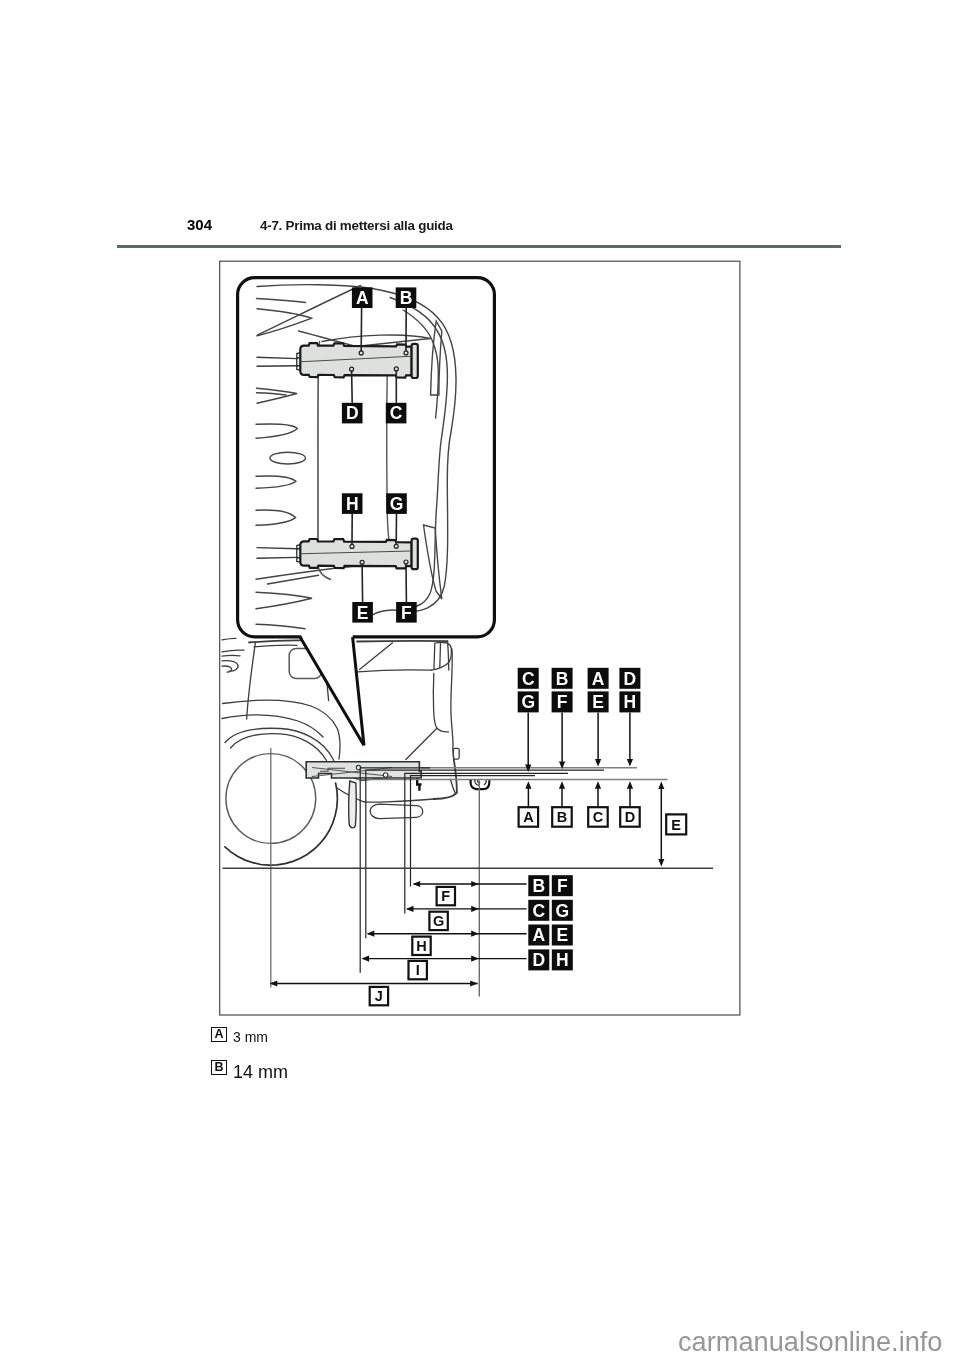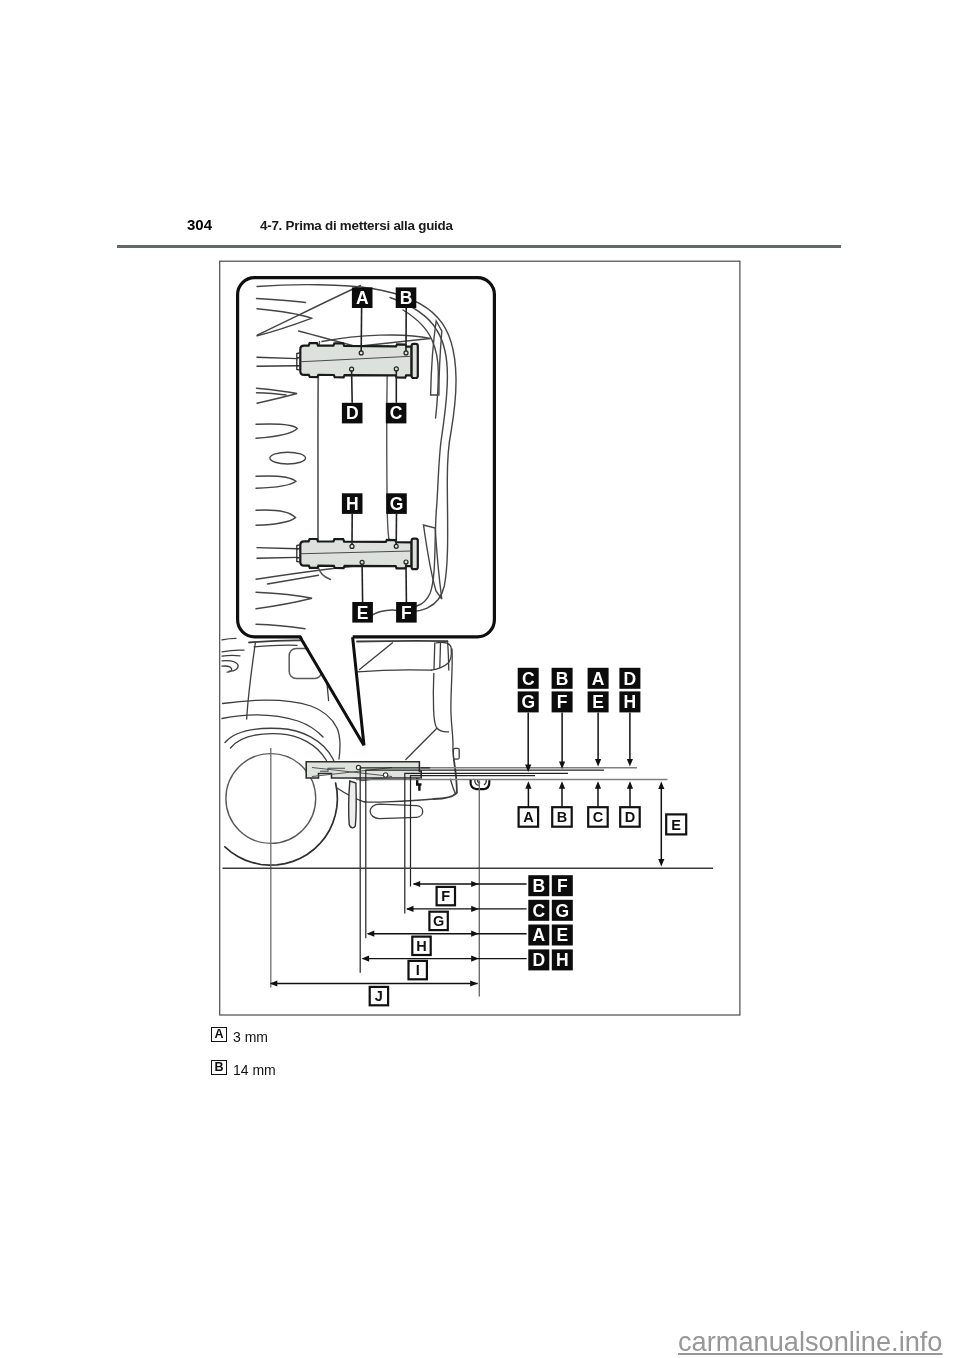--- a/index.html
+++ b/index.html
@@ -13,23 +13,23 @@
 <div class="abs" style="left:260px;top:219.4px;font-size:13.4px;font-weight:bold;color:#1a1a1a;line-height:1;letter-spacing:-0.25px;">4-7. Prima di mettersi alla guida</div>
 
 <div class="abs" style="left:117px;top:245.3px;width:724px;height:2.6px;background:#5c6b66;"></div>
 
 <div class="abs" style="left:210.9px;top:1026.9px;width:14.2px;height:13.4px;border:1.5px solid #111;font-size:12.5px;font-weight:bold;color:#111;text-align:center;line-height:13.4px;">A</div>
 
 <div class="abs" style="left:233px;top:1029.8px;font-size:14px;color:#111;line-height:1;">3 mm</div>
 
 <div class="abs" style="left:210.9px;top:1060.0px;width:14.2px;height:13.4px;border:1.5px solid #111;font-size:12.5px;font-weight:bold;color:#111;text-align:center;line-height:13.4px;">B</div>
 
-<div class="abs" style="left:233px;top:1062.9px;font-size:14px;color:#111;line-height:1;">14 mm</div>
-
-<div class="abs" style="left:678px;top:1327.8px;font-size:27.2px;color:#979797;line-height:1;letter-spacing:0px;text-decoration:underline;">carmanualsonline.info</div>
+<div class="abs" style="left:233px;top:1062.9px;font-size:18px;color:#111;line-height:1;">14 mm</div>
+
+<div class="abs" style="left:678px;top:1327.8px;font-size:27.2px;color:#979797;line-height:1;letter-spacing:0px;">carmanualsonline.info</div>
 <svg class="abs" style="left:0;top:0" width="960" height="1358" viewBox="0 0 960 1358" fill="none">
 
 <rect x="219.7" y="261.2" width="520.2" height="753.8" fill="#fff" stroke="#4a4a4a" stroke-width="1.2"></rect>
 <g stroke="#3d3d3d" stroke-width="1.3" fill="none" stroke-linecap="round">
 
 <path d="M249,642.5 C268,640.8 284,640.3 300,640.4" stroke-width="1.8"></path>
 
 <path d="M357,641.5 C385,641.0 420,640.7 447.5,641.2" stroke-width="1.8"></path>
 
 <path d="M254,646.8 C272,645.2 286,644.9 297,645.3"></path>

